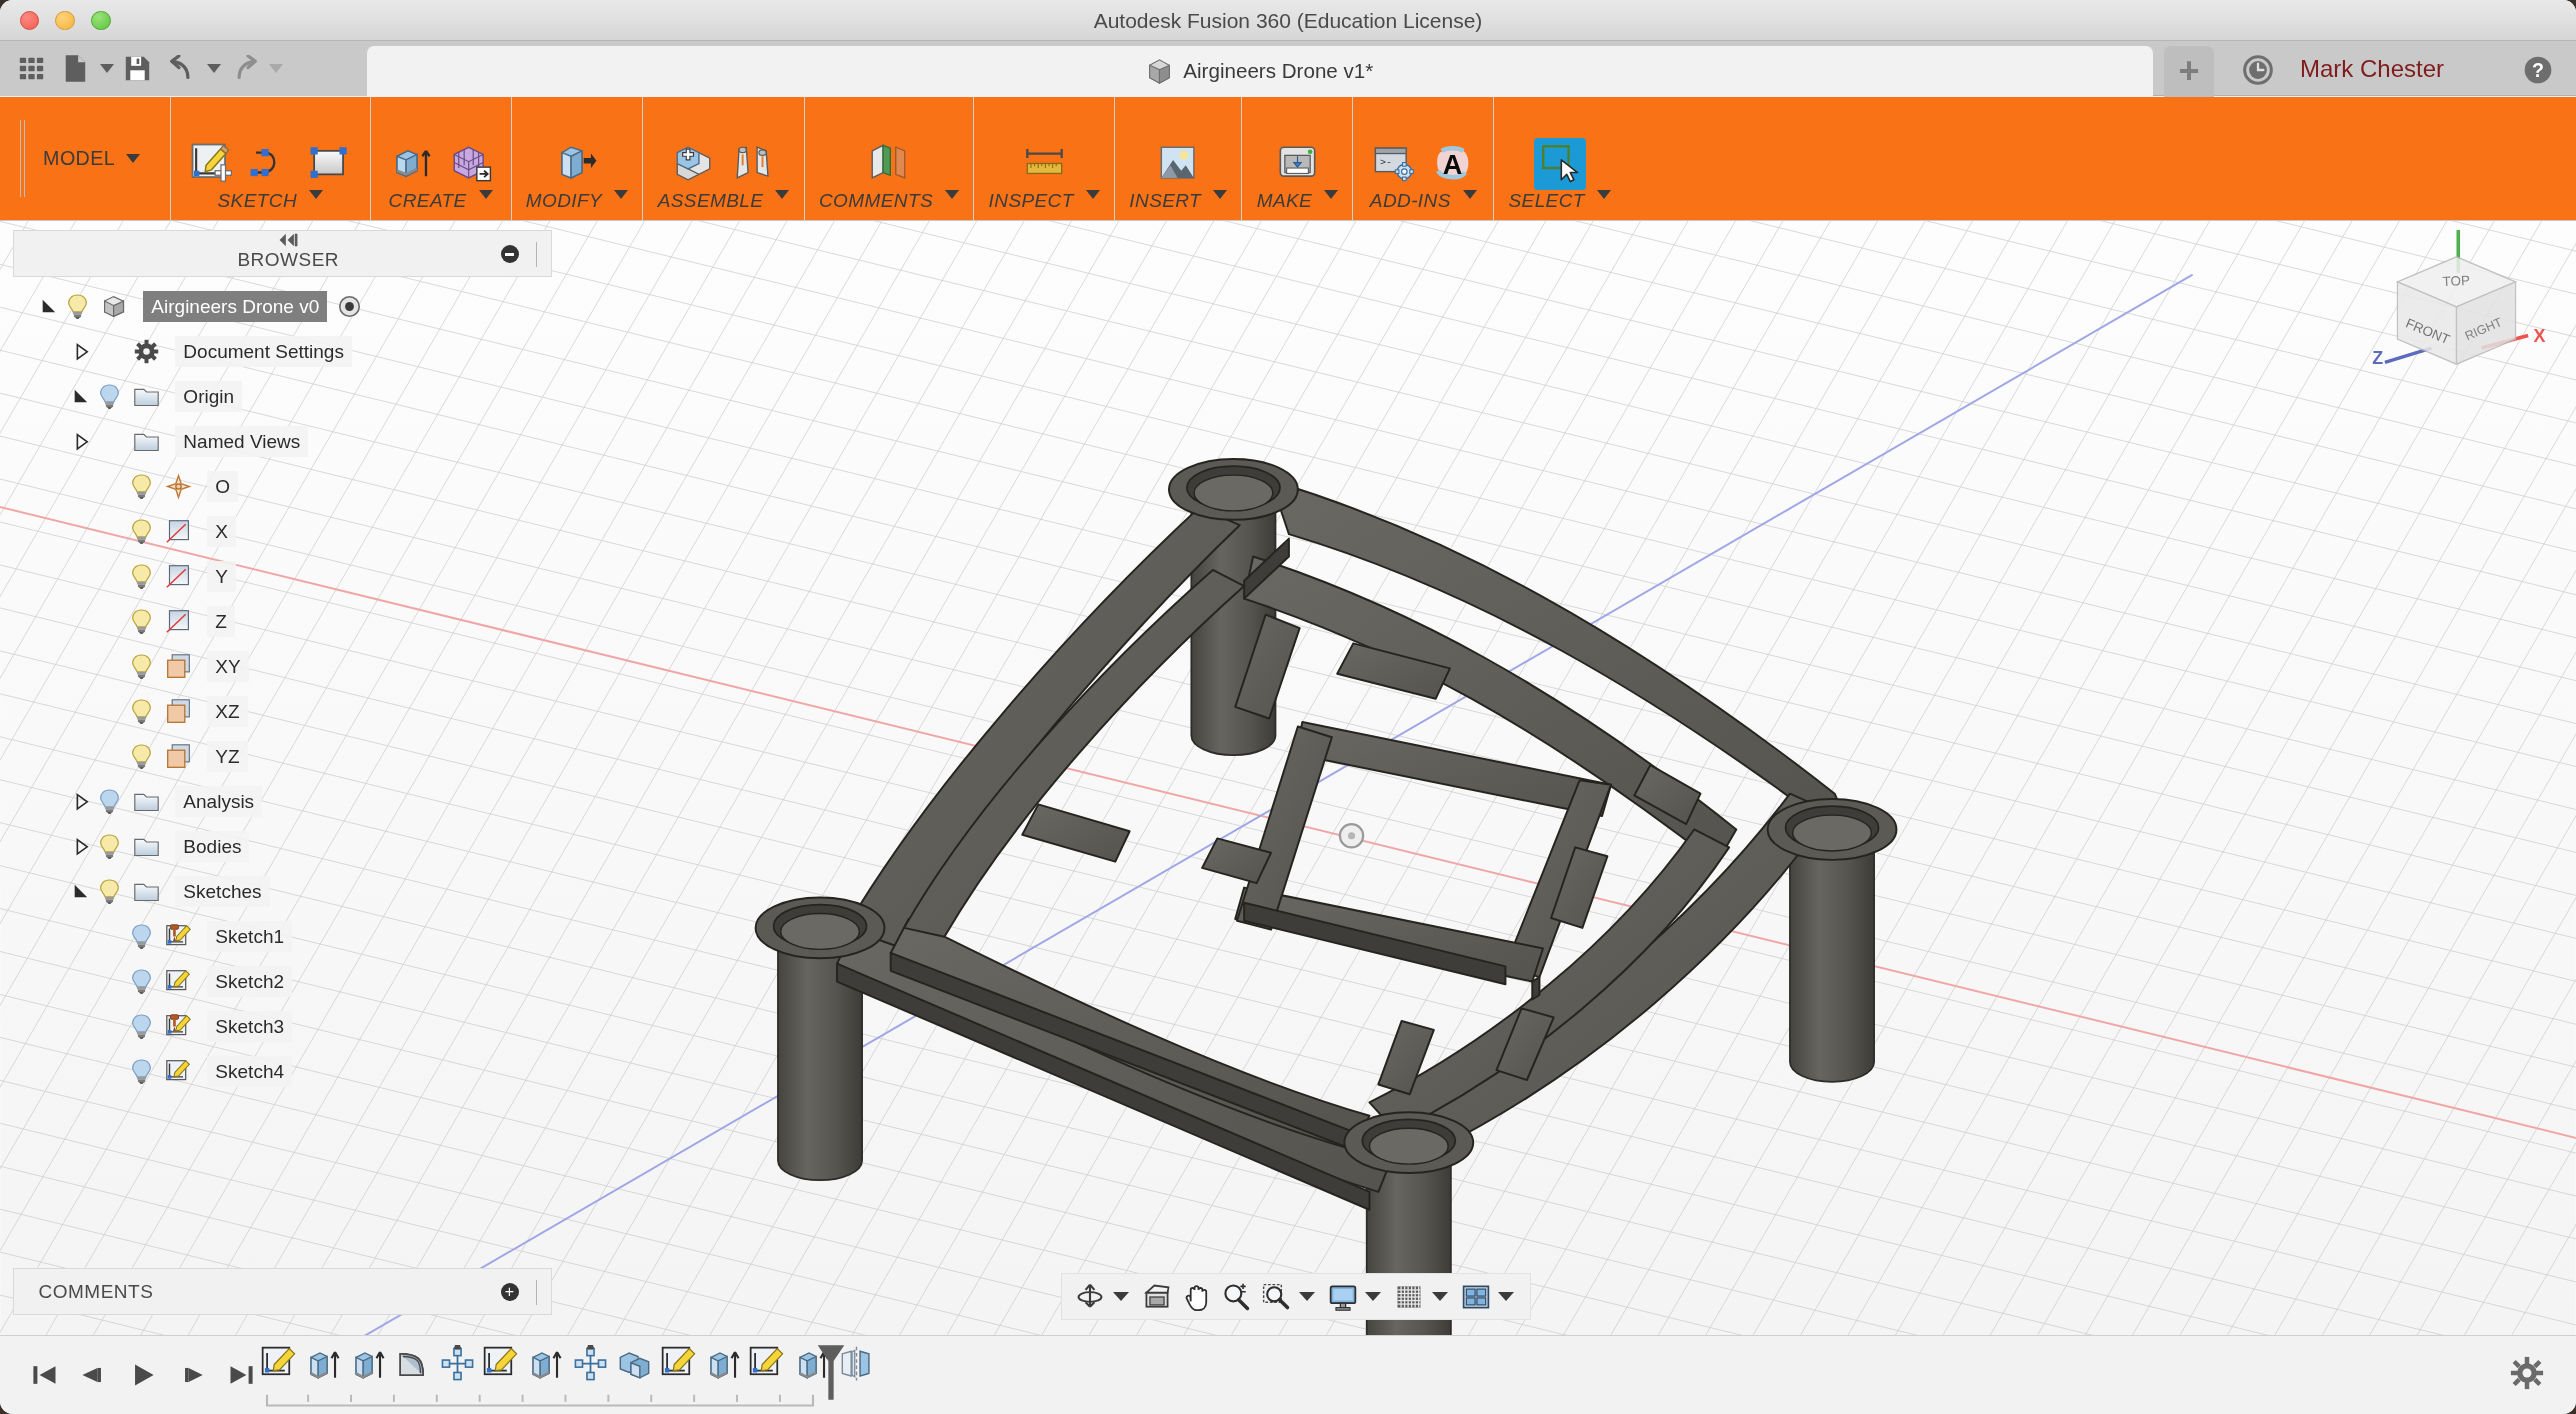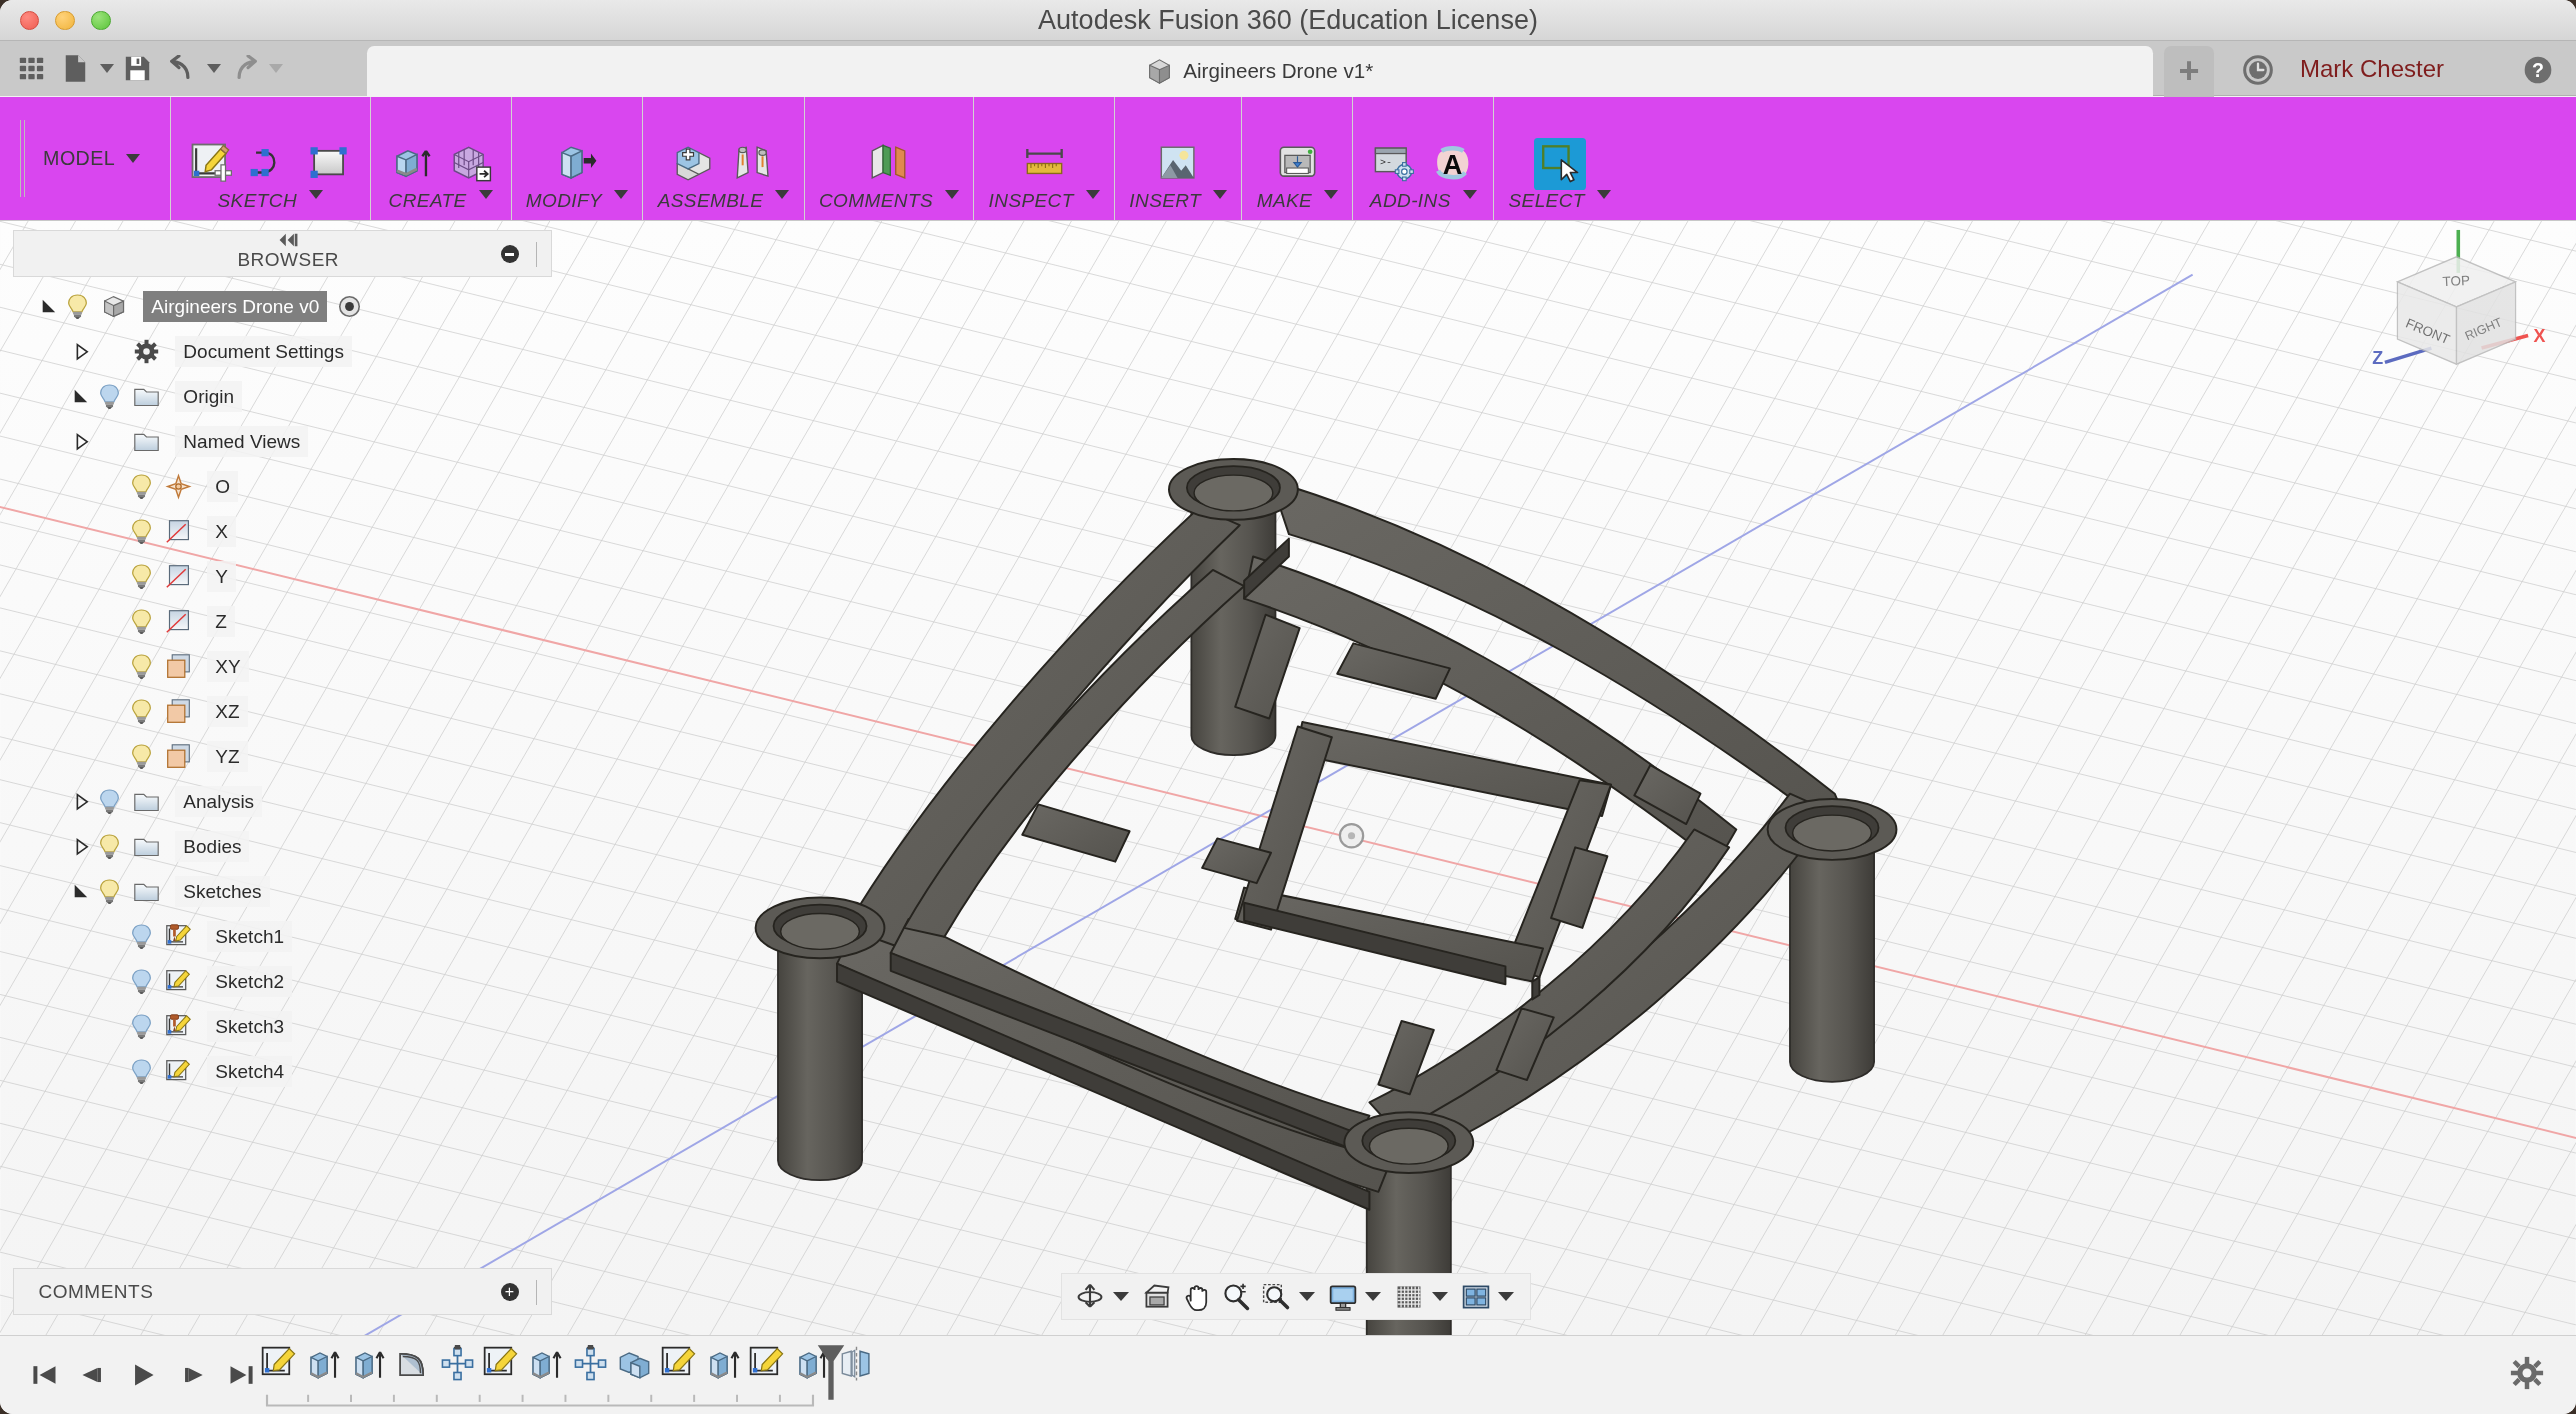--- a/index.html
+++ b/index.html
@@ -19,21 +19,21 @@
     position:absolute; left:0; top:0; width:2576px; height:41px;
     background:linear-gradient(to bottom,#e9e9e9 0%,#d6d6d6 100%);
     border-bottom:0.9px solid #b6b6b6;
   }
   .traffic { position:absolute; top:10.7px; width:19.7px; height:19.7px; border-radius:50%; }
   .tl-close  { left:19.7px;  background:radial-gradient(circle at 35% 30%, #ff8a80, #ee5d52); border:0.9px solid #d44a3e;}
   .tl-min    { left:55px;  background:radial-gradient(circle at 35% 30%, #ffd27a, #f0b43c); border:0.9px solid #d79a2b;}
   .tl-max    { left:91px; background:radial-gradient(circle at 35% 30%, #9be37b, #5bc43a); border:0.9px solid #49a82e;}
   #win-title {
     position:absolute; left:0; top:0; width:100%; height:41px;
-    line-height:41px; text-align:center; font-size:27px; color:#4a4a4a;
+    line-height:41px; text-align:center; font-size:21px; color:#4a4a4a;
   }
 
   
   #tabstrip {
     position:absolute; left:0; top:41px; width:2576px; height:55px;
     background:#c9c9c9; border-bottom:0.9px solid #b0b0b0;
   }
   #qat { position:absolute; left:0; top:0; width:367px; height:55px; background:#c9c9c9;
          display:flex; align-items:center; gap:3.6px; padding-left:10.7px; }
   .qat-btn { width:41px; height:41px; display:flex; align-items:center; justify-content:center;
@@ -56,21 +56,21 @@
     align-items:center; justify-content:center; cursor:pointer; }
   #tab-new .plus { color:#7d7d7d; font-size:36px; line-height:32px; font-weight:600;}
   #clock-btn { position:absolute; left:2242px; top:12.5px; width:32px; height:32px; cursor:pointer;}
   #username { position:absolute; left:2300px; top:0; height:55px; line-height:55px;
     font-size:24px; color:#7f1d1d; }
   #help-btn { position:absolute; left:2522px; top:12.5px; width:32px; height:32px; cursor:pointer;}
 
   
   #ribbon {
     position:absolute; left:0; top:97px; width:2576px; height:124px;
-    background:#d946ef; border-bottom:0.9px solid #c8c8c8;
+    background:#f97316; border-bottom:0.9px solid #c8c8c8;
     display:flex; align-items:stretch;
   }
   .grip { width:5.4px; margin:23px 9px 23px 19.7px;
           border-left:1.8px solid #bdbdbd; border-right:1.8px solid #bdbdbd; }
   .wsgroup { display:flex; align-items:center; padding:0 30px 0 9px; }
   .wslabel { font-size:19.7px; color:#3b3b3b; letter-spacing:0.4px; }
   .panel { position:relative; display:flex; flex-direction:column;
            align-items:center; justify-content:flex-end;
            border-left:0.9px solid #d2d2d2; padding:5.4px 14.3px 3.6px 14.3px; }
   .panel-icons { display:flex; align-items:flex-end; gap:7.2px; flex:1; padding-top:3.6px;}

